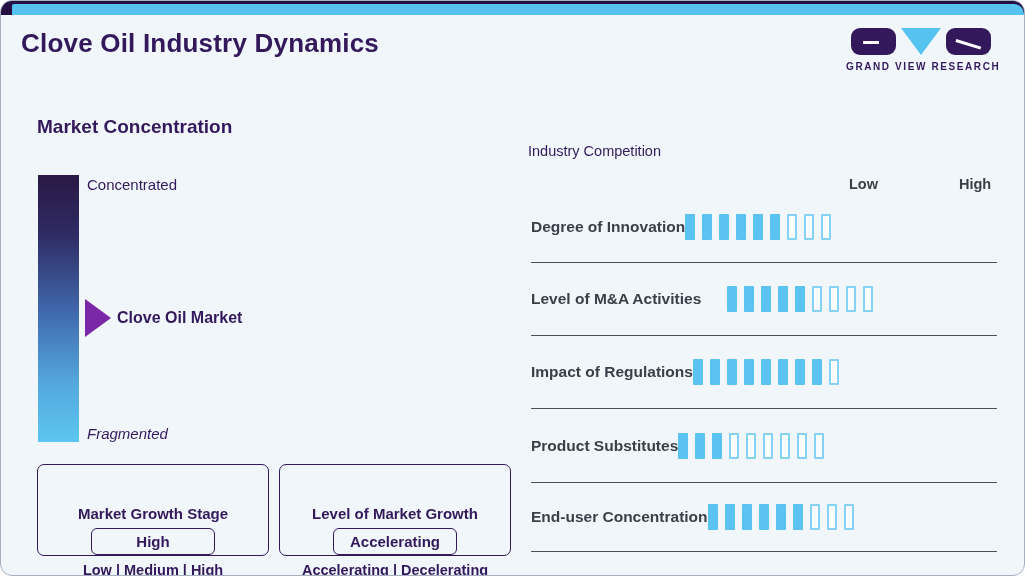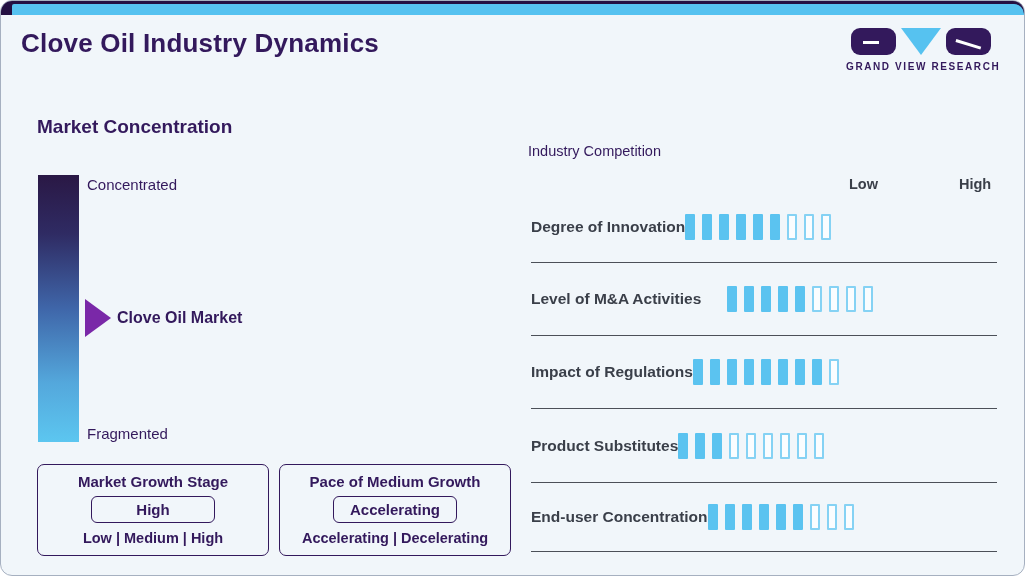--- a/index.html
+++ b/index.html
@@ -33,33 +33,33 @@
     background:#fff; transform:rotate(17deg); transform-origin:left center; }
   .logo-text { margin-top:6px; font-size:10px; font-weight:bold; letter-spacing:1.6px;
     color:var(--brand-purple,#33195C); white-space:nowrap; text-align:left; }
 
   
   .h2 { position:absolute; font-size:19px; font-weight:bold; color:var(--brand-purple,#33195C); }
   .h2.left-h { left:36px; top:115px; }
   .grad-bar { position:absolute; left:37px; top:174px; width:41px; height:267px;
     background:linear-gradient(180deg,#2A1845 0%,#2F2B63 22%,#3F66A9 50%,#54A8DC 78%,#5CC6F0 100%); }
   .lab-concentrated { position:absolute; left:86px; top:175px; font-size:15px; color:var(--brand-purple,#33195C); }
-  .lab-fragmented  { position:absolute; left:86px; top:424px; font-size:15px; color:var(--brand-purple,#33195C); }
+  .lab-fragmented  { position:absolute; left:86px; top:424px; font-size:15px; color:var(--brand-purple,#33195C);font-style:italic; }
   .marker-arrow { position:absolute; left:84px; top:298px; width:0; height:0;
     border-top:19px solid transparent; border-bottom:19px solid transparent;
     border-left:26px solid var(--arrow-purple,#7A28A8); }
   .marker-label { position:absolute; left:116px; top:308px; font-size:16px; font-weight:bold;
     color:var(--brand-purple,#33195C); }
 
   .info-box { position:absolute; top:463px; width:232px; height:92px;
     border:1.5px solid var(--brand-purple,#33195C); border-radius:7px; text-align:center;
     color:var(--brand-purple,#33195C); background:transparent; padding-top:8px; }
   .info-box.box1 { left:36px; }
   .info-box.box2 { left:278px; }
-  .box-title { font-size:15px; font-weight:bold; }
+  .box-title { font-size:15px; font-weight:bold;margin-top:32px; }
   .box-value { display:block; width:124px; margin:6px auto 0; padding:4px 0;
     border:1.5px solid var(--brand-purple,#33195C); border-radius:6px;
     font-size:15px; font-weight:bold; }
   .box-options { margin-top:7px; font-size:14.5px; font-weight:bold; }
 
   
   .h2.right-h { left:527px; top:115px; }
   .subheading { position:absolute; left:527px; top:142px; font-size:14.5px; color:var(--brand-purple,#33195C); }
   .scale-low  { position:absolute; left:848px; top:175px; font-size:14.5px; font-weight:bold; color:var(--label-gray,#3A3F49); }
   .scale-high { position:absolute; left:958px; top:175px; font-size:14.5px; font-weight:bold; color:var(--label-gray,#3A3F49); }
@@ -105,21 +105,21 @@
   <div class="marker-arrow"></div>
   <div class="marker-label">Clove Oil Market</div>
 
   <div class="info-box box1">
     <div class="box-title">Market Growth Stage</div>
     <div class="box-value">High</div>
     <div class="box-options">Low | Medium | High</div>
   </div>
 
   <div class="info-box box2">
-    <div class="box-title">Pace of Medium Growth</div>
+    <div class="box-title">Level of Market Growth</div>
     <div class="box-value">Accelerating</div>
     <div class="box-options">Accelerating | Decelerating</div>
   </div>
 
   <div class="subheading">Industry Competition</div>
   <div class="scale-low">Low</div>
   <div class="scale-high">High</div>
 
   <div class="char-row r0">
     <span class="char-label">Degree of Innovation</span>

